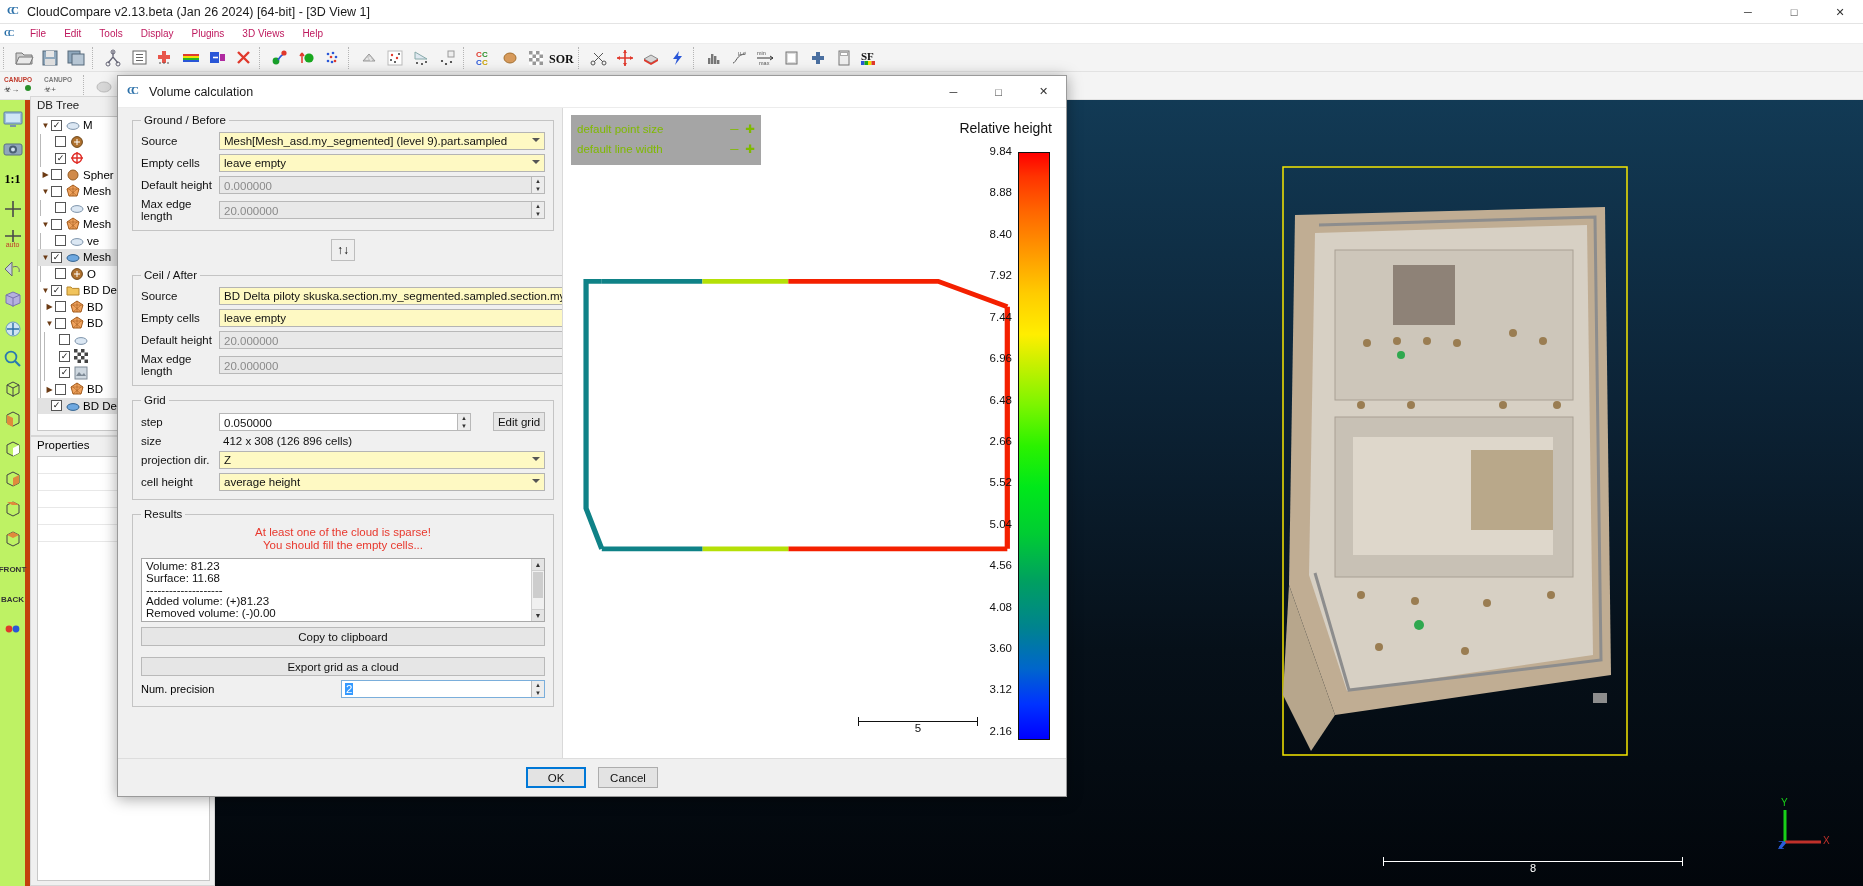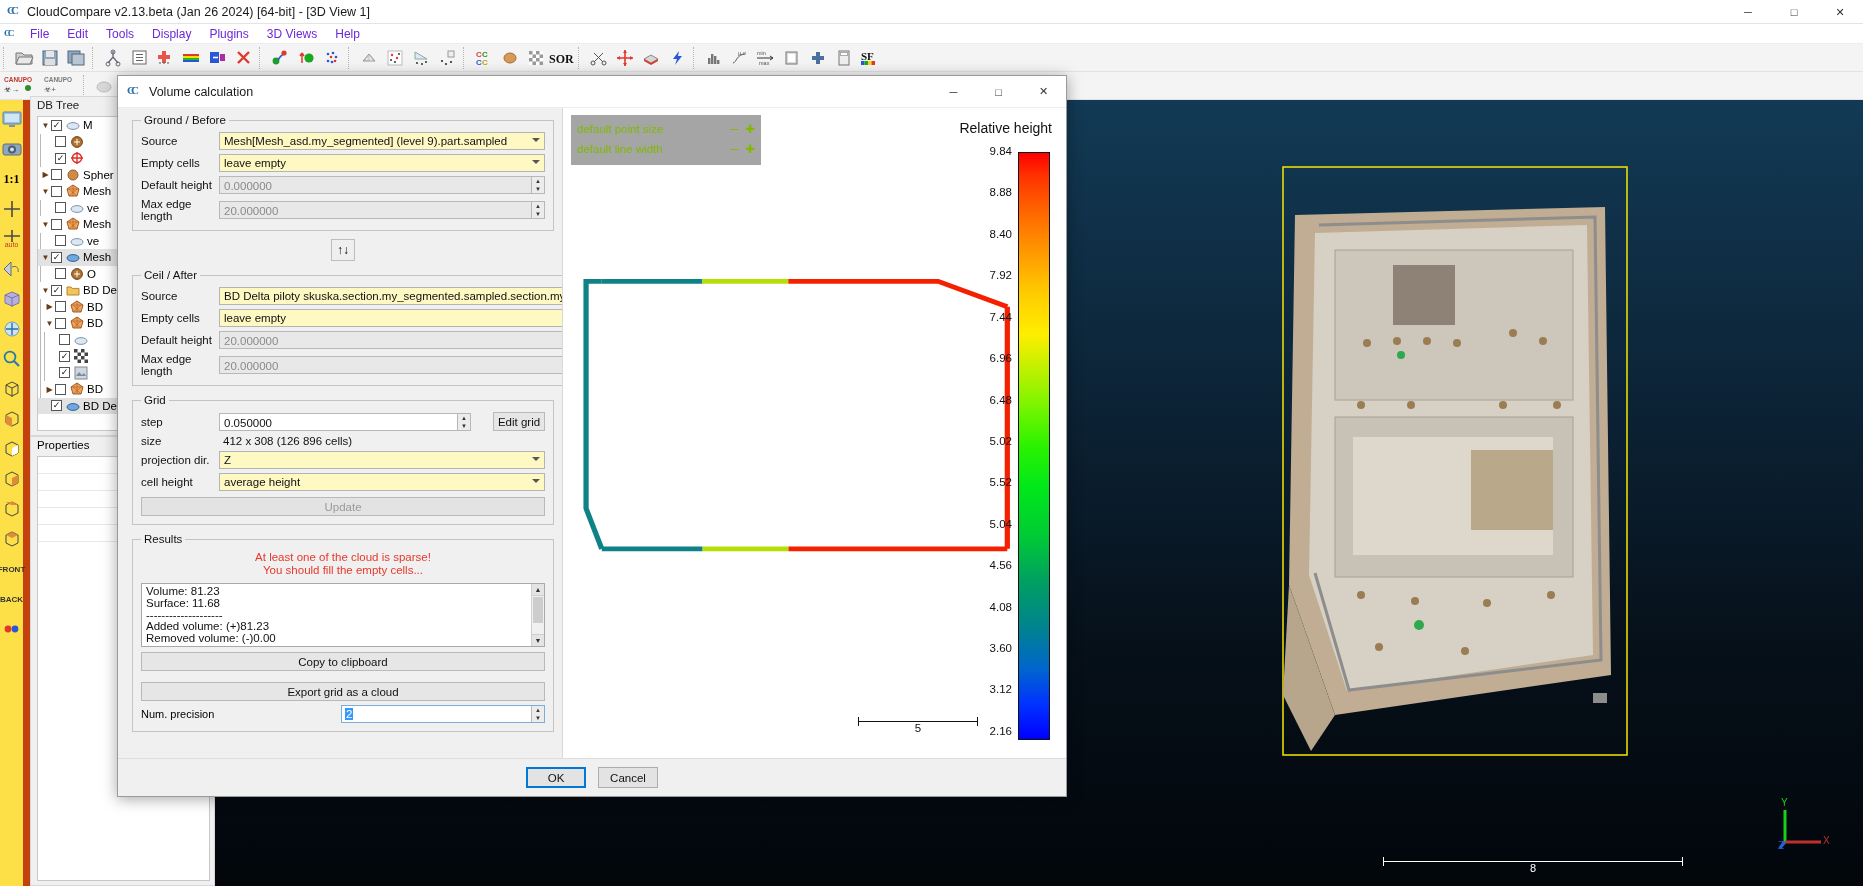--- a/index.html
+++ b/index.html
@@ -24,37 +24,37 @@
   .win-btns div{ width:46px; height:24px; display:flex; align-items:center;
      justify-content:center; font-size:11px; color:#333; }
 
   
   #menubar{
     position:absolute; left:0; top:24px; width:1863px; height:20px;
     background:#ffffff; display:flex; align-items:center;
     border-bottom:1px solid #ededed;
   }
   #menubar .cc-logo{ margin-left:4px; margin-right:4px;}
-  #menubar .m{ padding:2px 9px; font-size:12px; color:#6d28d9; }
+  #menubar .m{ padding:2px 9px; font-size:10px; color:#be185d; }
 
   
   .toolbar{
     position:absolute; left:0; background:#f4f4f4; width:1863px;
     display:flex; align-items:center; border-bottom:1px solid #e2e2e2;
   }
   #toolbar1{ top:44px; height:28px; }
   #toolbar2{ top:72px; height:28px; }
   .tb-item{ width:26px; height:26px; display:flex; align-items:center;
     justify-content:center; font-size:14px; }
   .tb-sep{ width:5px; height:22px; border-left:1px dotted #b5b5b5; margin:0 3px; }
 
   
   #lefttools{
     position:absolute; left:0; top:100px; width:30px; height:786px;
-    background:#fde047; border-right:7px solid #c2410c;
+    background:#bef264; border-right:5px solid #c2410c;
     display:flex; flex-direction:column; align-items:center; padding-top:4px;
   }
   #lefttools .lt{ width:28px; height:30px; display:flex; align-items:center;
     justify-content:center; }
 
   
   #dbdock{
     position:absolute; left:30px; top:96px; width:185px; height:340px;
     background:#f0f0f0; border:1px solid #d7d7d7;
   }
@@ -1085,25 +1085,20 @@
             <span class="caret"></span>
           </div>
         </div>
         <div class="frm">
           <div class="flab">cell height</div>
           <div class="combo">
             <span>average height</span>
             <span class="caret"></span>
           </div>
         </div>
-        <div class="frm" style="margin-top:6px">
-          <div class="btn disabled">
-            <span>Update</span>
-          </div>
-        </div>
       </fieldset>
 
       <fieldset class="gb">
         <legend>Results</legend>
         <div class="warn">At least one of the cloud is sparse!</div>
         <div class="warn">You should fill the empty cells...</div>
         <div id="resbox">
           <div>Volume: 81.23</div>
           <div>Surface: 11.68</div>
           <div>--------------------</div>
@@ -1172,21 +1167,21 @@
         <div id="cbartitle">Relative height</div>
         <div id="cbar"></div>
         <div id="cbticks">
             <div class="cblab" style="top: calc(0% + 3px);">9.84</div>
             <div class="cblab" style="top: calc(6.85714% + 3px); margin-left: 32px;">8.88</div>
             <div class="cblab" style="top: calc(13.7143% + 3px);">8.40</div>
             <div class="cblab" style="top: calc(20.5714% + 3px);">7.92</div>
             <div class="cblab" style="top: calc(27.4286% + 3px);">7.44</div>
             <div class="cblab" style="top: calc(34.2857% + 3px);">6.96</div>
             <div class="cblab" style="top: calc(41.1429% + 3px);">6.48</div>
-            <div class="cblab" style="top: calc(48% + 3px);">5.02</div>
+            <div class="cblab" style="top: calc(48% + 3px);">2.66</div>
             <div class="cblab" style="top: calc(54.8571% + 3px);">5.52</div>
             <div class="cblab" style="top: calc(61.7143% + 3px);">5.04</div>
             <div class="cblab" style="top: calc(68.5714% + 3px);">4.56</div>
             <div class="cblab" style="top: calc(75.4286% + 3px);">4.08</div>
             <div class="cblab" style="top: calc(82.2857% + 3px);">3.60</div>
             <div class="cblab" style="top: calc(89.1429% + 3px);">3.12</div>
             <div class="cblab" style="top: calc(96% + 3px);">2.16</div>
           </div>
       </div>
     </div>

